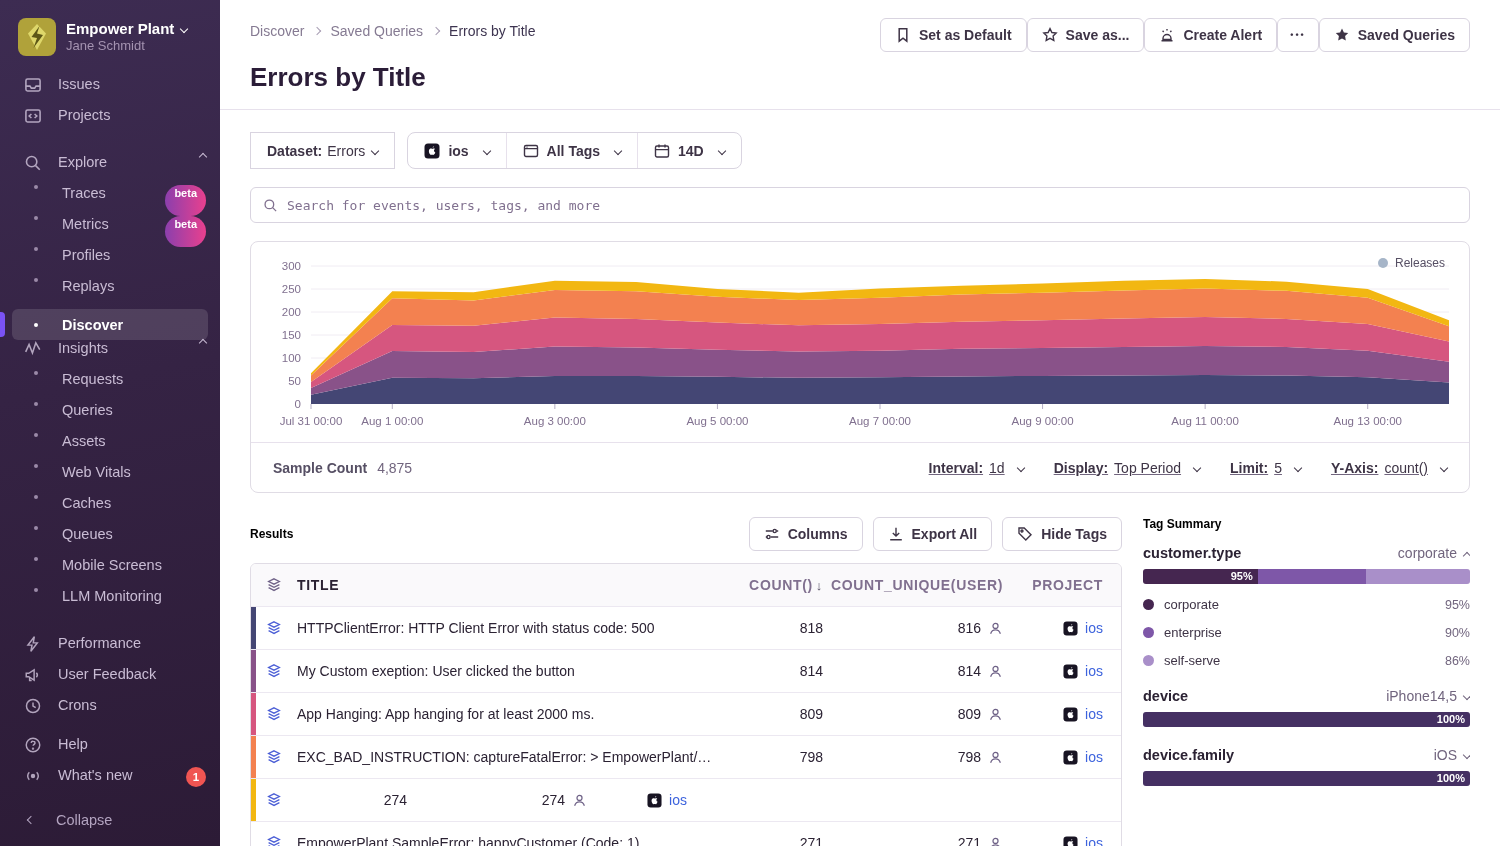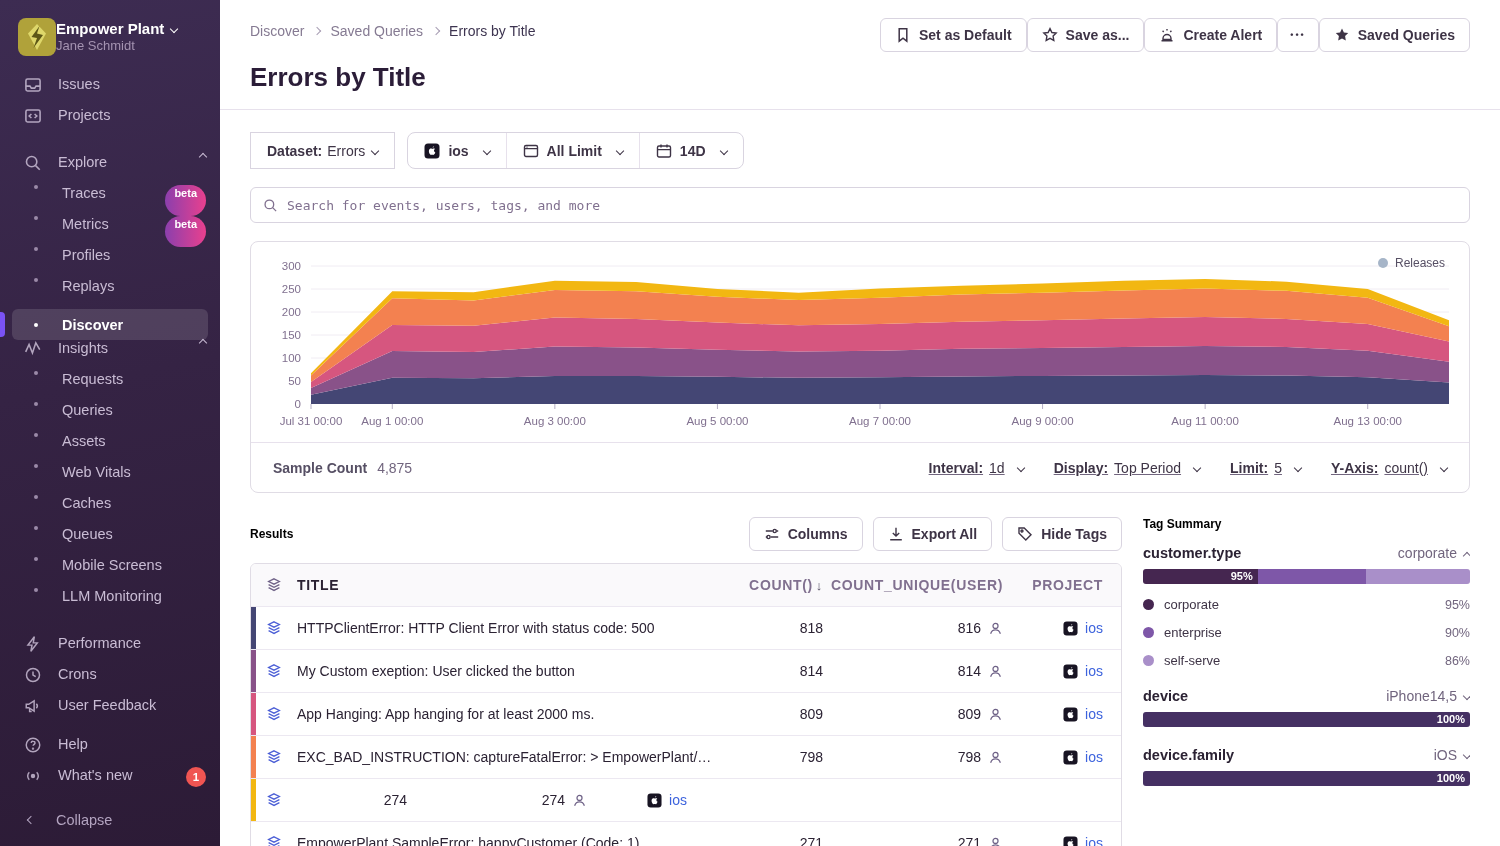--- a/index.html
+++ b/index.html
@@ -7,21 +7,21 @@
     font-family:"Liberation Sans", sans-serif; color:#2b2233; }
 
   
   .app { display:flex; width:1500px; height:846px; }
   .sidebar { width:220px; flex:0 0 220px; height:846px; position:relative;
     background:linear-gradient(168deg,#3d2c52 0%,#352344 45%,#2c1b36 100%);
     color:#c9bcd4; display:flex; flex-direction:column; }
   .content { flex:1; height:846px; overflow:hidden; background:#fff; }
 
   
-  .org { display:flex; align-items:center; padding:18px 16px 14px 18px; }
+  .org { display:flex; align-items:center; gap:10px; padding:18px 16px 14px 18px; }
   .org-logo { width:38px; height:38px; border-radius:8px; background:#b0a23a; position:relative; flex:0 0 38px;}
   .org-logo svg{ position:absolute; inset:0; }
   .org-meta { line-height:1.25; }
   .org-name { color:#fff; font-weight:700; font-size:15px; white-space:nowrap; }
   .org-user { color:#a success79; color:#a493b1; font-size:13px; }
   .nav { padding:6px 0 0 0; flex:1; }
   .nav-item { display:flex; height:31px; padding:0 14px 0 24px;
     font-size:14.5px; color:#c9bcd4; cursor:pointer; position:relative; }
   .nav-item .ic { width:18px; height:18px; margin-right:16px; flex:0 0 18px; opacity:.85; }
   .nav-item .lbl { flex:1; white-space:nowrap; }
@@ -247,31 +247,31 @@
 
       <div class="sect-gap"></div>
       <div class="nav-item">
         <svg class="ic" viewBox="0 0 16 16" fill="none" stroke="currentColor" stroke-width="1.3">
             <path d="M9.2 1.5L3.5 9h3.6l-1 5.5L11.8 7H8.2z"></path>
           </svg>
         <span class="lbl">Performance</span>
       </div>
       <div class="nav-item">
         <svg class="ic" viewBox="0 0 16 16" fill="none" stroke="currentColor" stroke-width="1.3">
+            <path d="M2 6.5v3h2.2l4.8 3V3.5l-4.8 3H2z"></path>
+            <path d="M11 6a3 3 0 010 4M5 9.8v3h1.8"></path>
+          </svg>
+        <span class="lbl">User Feedback</span>
+      </div>
+      <div class="nav-item">
+        <svg class="ic" viewBox="0 0 16 16" fill="none" stroke="currentColor" stroke-width="1.3">
             <circle cx="8" cy="8" r="5.8"></circle>
             <path d="M8 4.8V8l2.4 1.5"></path>
           </svg>
         <span class="lbl">Crons</span>
-      </div>
-      <div class="nav-item">
-        <svg class="ic" viewBox="0 0 16 16" fill="none" stroke="currentColor" stroke-width="1.3">
-            <path d="M2 6.5v3h2.2l4.8 3V3.5l-4.8 3H2z"></path>
-            <path d="M11 6a3 3 0 010 4M5 9.8v3h1.8"></path>
-          </svg>
-        <span class="lbl">User Feedback</span>
       </div>
 
       <div class="sect-gap" style="height:8px"></div>
       <div class="nav-item">
         <svg class="ic" viewBox="0 0 16 16" fill="none" stroke="currentColor" stroke-width="1.3">
             <circle cx="8" cy="8" r="6"></circle>
             <path d="M6.3 6.2c.2-1 1-1.6 1.9-1.5.9 0 1.6.7 1.6 1.5 0 1.1-1.6 1.3-1.7 2.5"></path>
             <circle cx="8" cy="11.2" r=".4" fill="currentColor"></circle>
           </svg>
         <span class="lbl">Help</span>
@@ -351,21 +351,21 @@
               <path d="M9.8 3.2c.1.6-.4 1.4-1.1 1.5-.1-.7.5-1.4 1.1-1.5z" fill="#fff"></path>
             </svg>
           <span>ios</span>
           <i class="chv"></i>
         </div>
         <div class="fseg">
           <svg class="ic" viewBox="0 0 16 16" fill="none" stroke="#3e3446" stroke-width="1.4">
               <rect x="1.5" y="2.5" width="13" height="11" rx="1.5"></rect>
               <path d="M1.5 5.6h13M3.5 4.1h1"></path>
             </svg>
-          <span>All Limit</span>
+          <span>All Tags</span>
           <i class="chv"></i>
         </div>
         <div class="fseg">
           <svg class="ic" viewBox="0 0 16 16" fill="none" stroke="#3e3446" stroke-width="1.4">
               <rect x="1.5" y="3" width="13" height="11" rx="1.5"></rect>
               <path d="M1.5 6.6h13M5 1.5v3M11 1.5v3"></path>
             </svg>
           <span>14D</span>
           <i class="chv"></i>
         </div>

